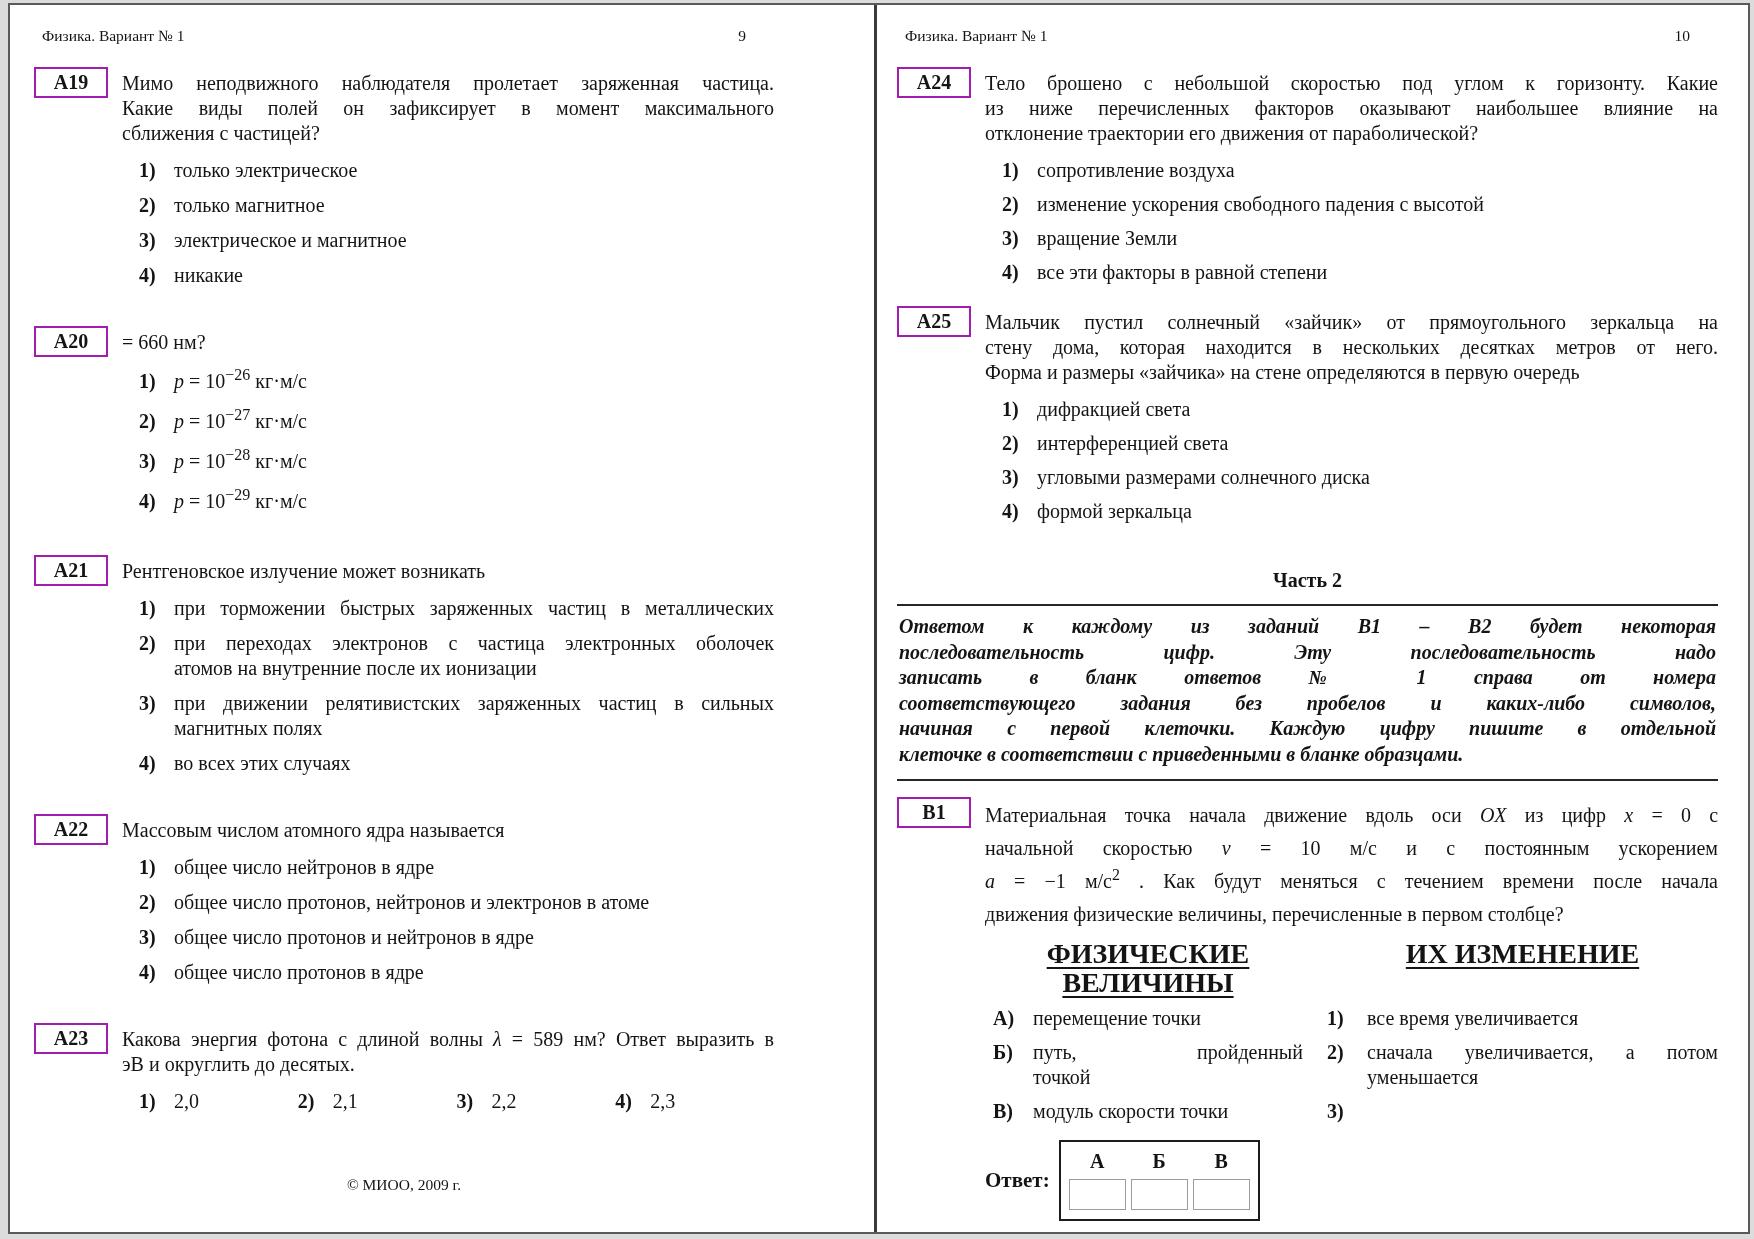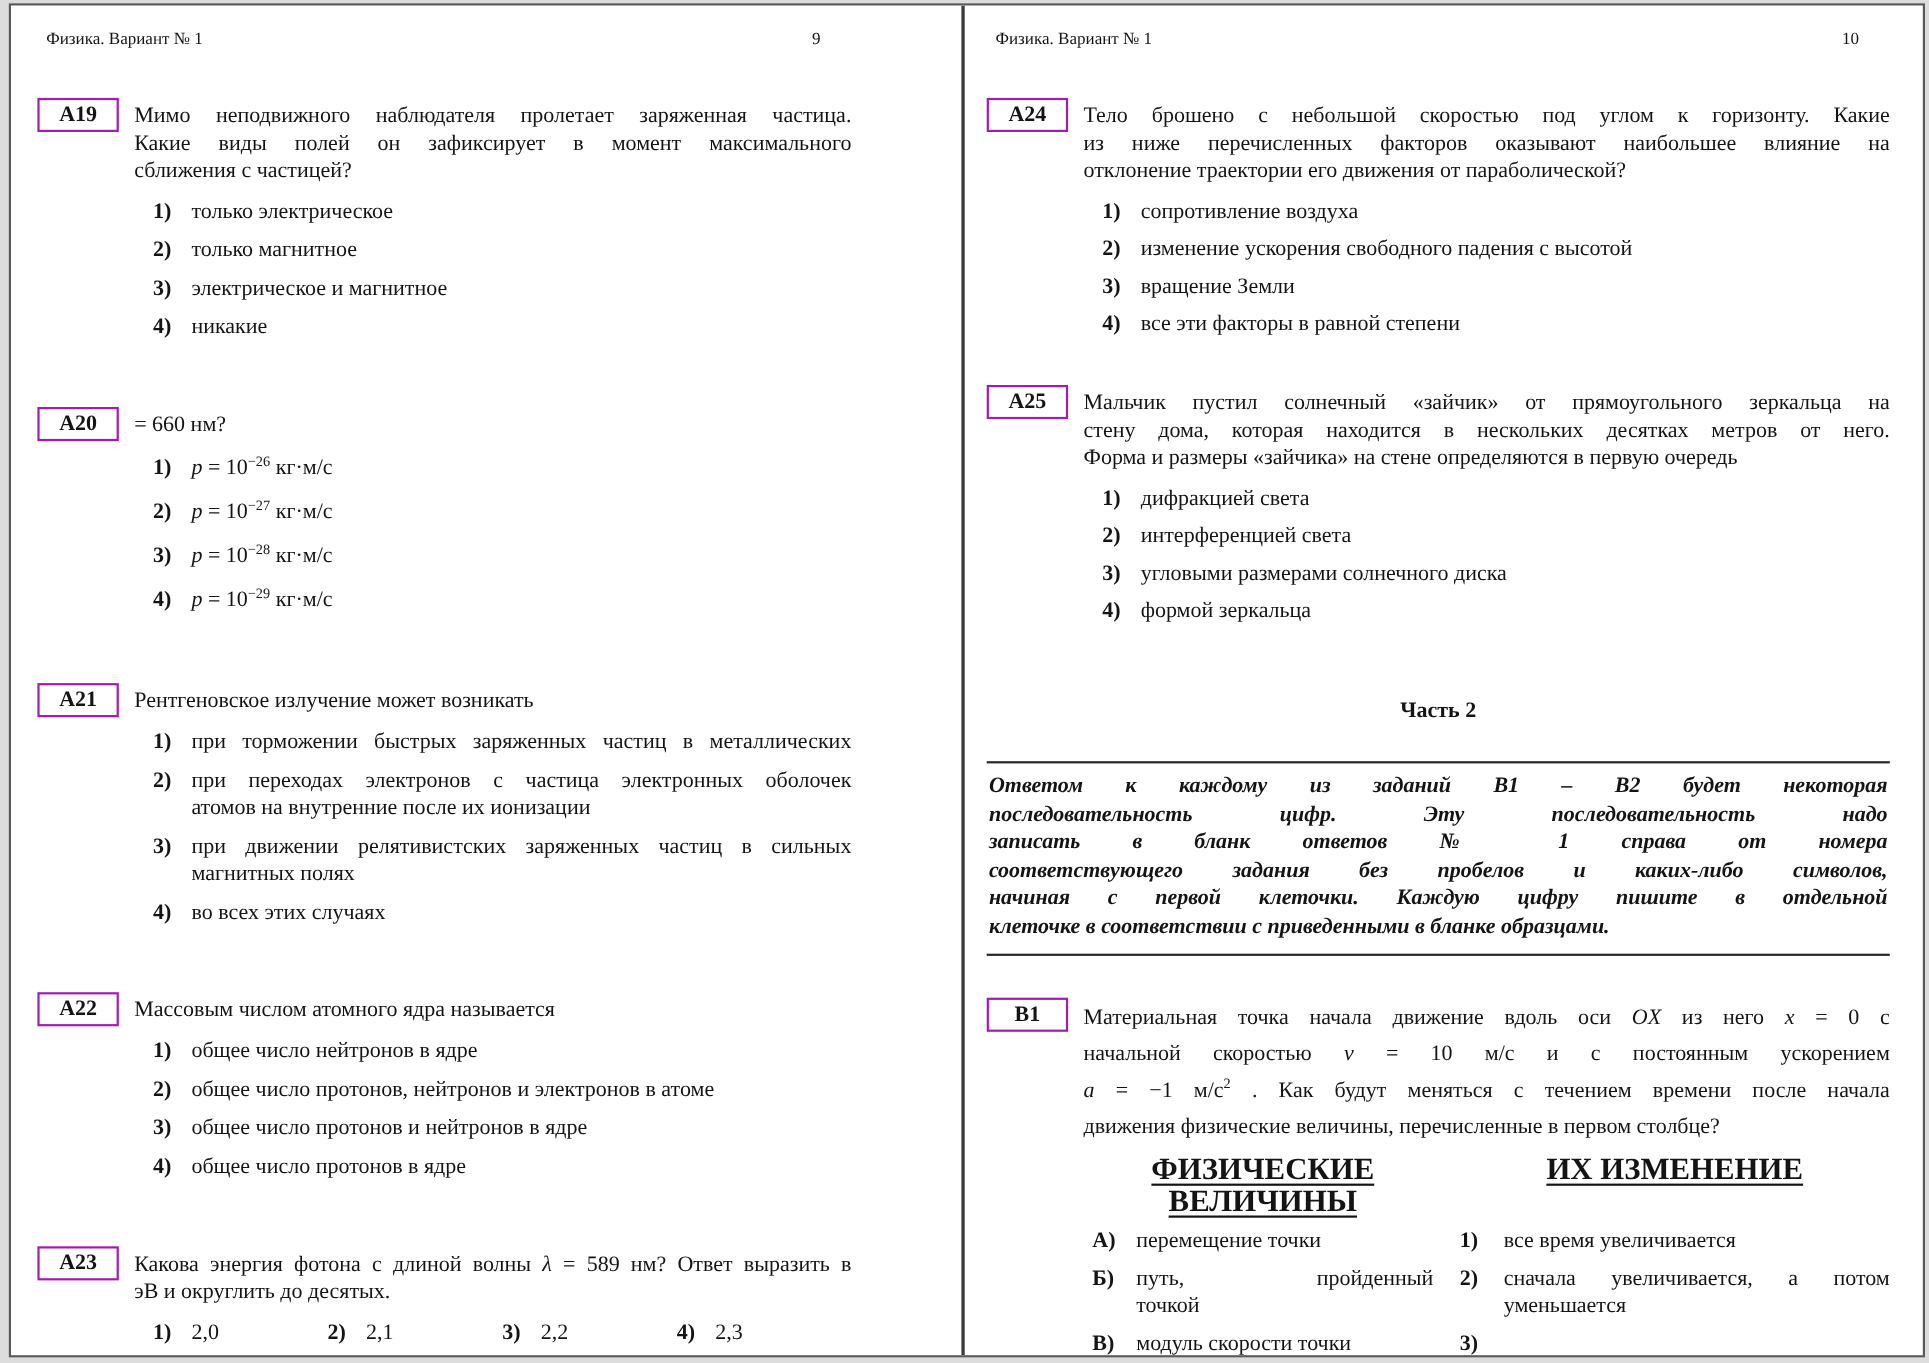--- a/index.html
+++ b/index.html
@@ -12,21 +12,21 @@
     position: relative;
   }
   .sheet {
     position: absolute; left: 8px; top: 3px;
     width: 1742px; height: 1231px;
     background: #fff;
     border: 2px solid #5a5a5a;
     display: flex;
     overflow: hidden;
   }
-  .page { display: flex; flex-direction: column; overflow: hidden; gap: 22px; }
+  .page { display: flex; flex-direction: column; overflow: hidden; }
   .page-left  { width: 867px; border-right: 3px solid #3a3a3a; padding: 22px 100px 24px 24px; }
   .page-right { flex: 1; padding: 22px 30px 24px 20px; }
 
   .pghead { display: flex; justify-content: space-between; font-size: 15.5px; margin: 0 0 22px 0; padding: 0 28px 0 8px; }
 
   .question { display: flex; align-items: flex-start; }
   .page-left  .question { margin-bottom: 28px; }
   .page-right .question { margin-bottom: 12px; }
   .qbox {
     border: 2px solid #a21caf; font-weight: bold; font-size: 20px;
@@ -40,21 +40,21 @@
   .options { margin-left: 17px; }
   .option { display: flex; margin-bottom: 10px; }
   .page-right .option { margin-bottom: 9px; }
   .optnum { font-weight: bold; width: 35px; flex-shrink: 0; }
   .opttext { flex: 1; text-align: justify; }
   .formula { line-height: 29px; margin-bottom: 11px; }
   .formula .opttext { text-align: left; }
   .hopts { display: flex; margin-left: 17px; }
   .hopt { width: 25%; display: flex; }
 
-  sup { font-size: 13px; line-height: 0; vertical-align: super; }
+  sup { font-size: 16px; line-height: 0; vertical-align: super; }
   i { font-style: italic; }
   .lj { display: block; text-align: justify; text-align-last: justify; }
   .ln { display: block; text-align: left; text-align-last: left; }
 
   .part2-title { text-align: center; font-weight: bold; font-size: 20px; margin: 24px 0 12px; }
   .instruction {
     border-top: 2px solid #262626; border-bottom: 2px solid #262626;
     padding: 8px 2px 12px;
     font-weight: bold; font-style: italic;
     font-size: 20px; line-height: 25.5px;
@@ -310,21 +310,21 @@
         <span class="lj"><span>записать в бланк ответов № 1 справа от номера</span></span>
         <span class="lj"><span>соответствующего задания без пробелов и каких-либо символов,</span></span>
         <span class="lj"><span>начиная с первой клеточки. Каждую цифру пишите в отдельной</span></span>
         <span class="ln"><span>клеточке в соответствии с приведенными в бланке образцами.</span></span>
       </div>
 
     <div class="question b1">
       <div class="qbox">В1</div>
       <div class="qbody">
         <p class="qtext b1text">
-            <span class="lj"><span>Материальная точка начала движение вдоль оси </span><i>OX</i><span> из него </span><i>x</i><span> = 0 с</span></span>
+            <span class="lj"><span>Материальная точка начала движение вдоль оси </span><i>OX</i><span> из цифр </span><i>x</i><span> = 0 с</span></span>
             <span class="lj"><span>начальной скоростью </span><i>v</i><span> = 10 м/с и с постоянным ускорением</span></span>
             <span class="lj"><i>a</i><span> = −1 м/с</span><sup>2</sup><span> . Как будут меняться с течением времени после начала</span></span>
             <span class="ln"><span>движения физические величины, перечисленные в первом столбце?</span></span>
           </p>
 
         <div class="match">
           <div class="mhead">
             <span class="mline">ФИЗИЧЕСКИЕ</span>
             <span class="mline">ВЕЛИЧИНЫ</span>
           </div>

